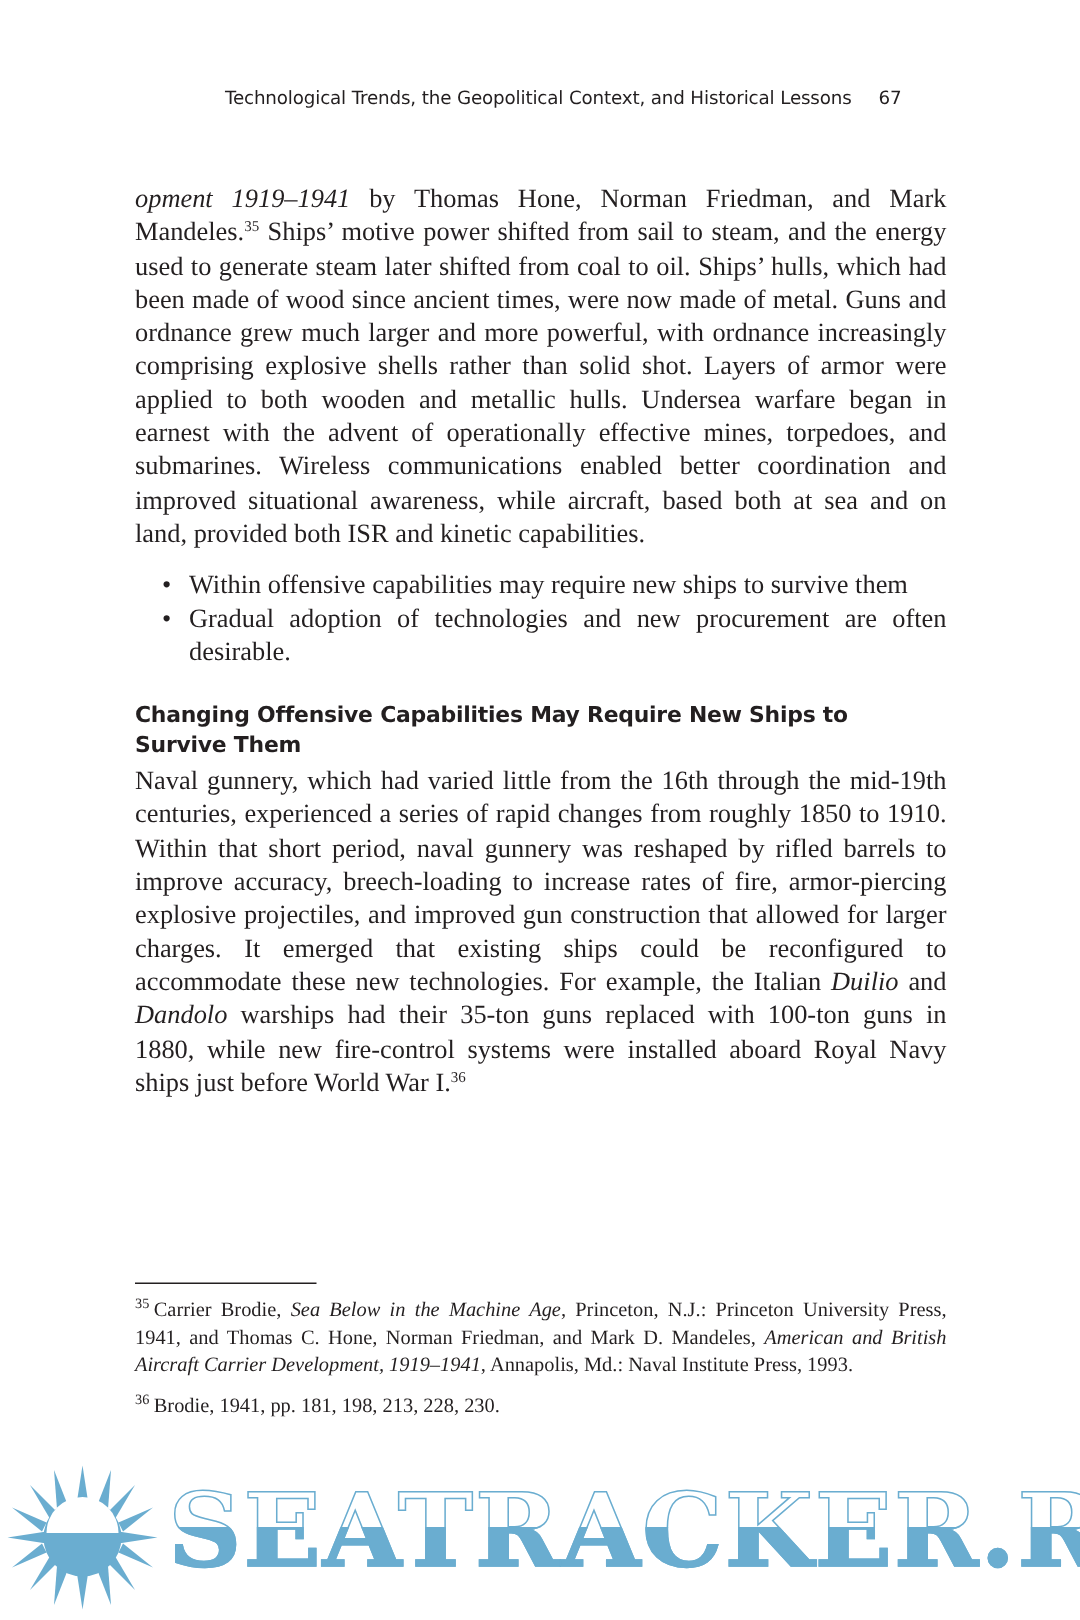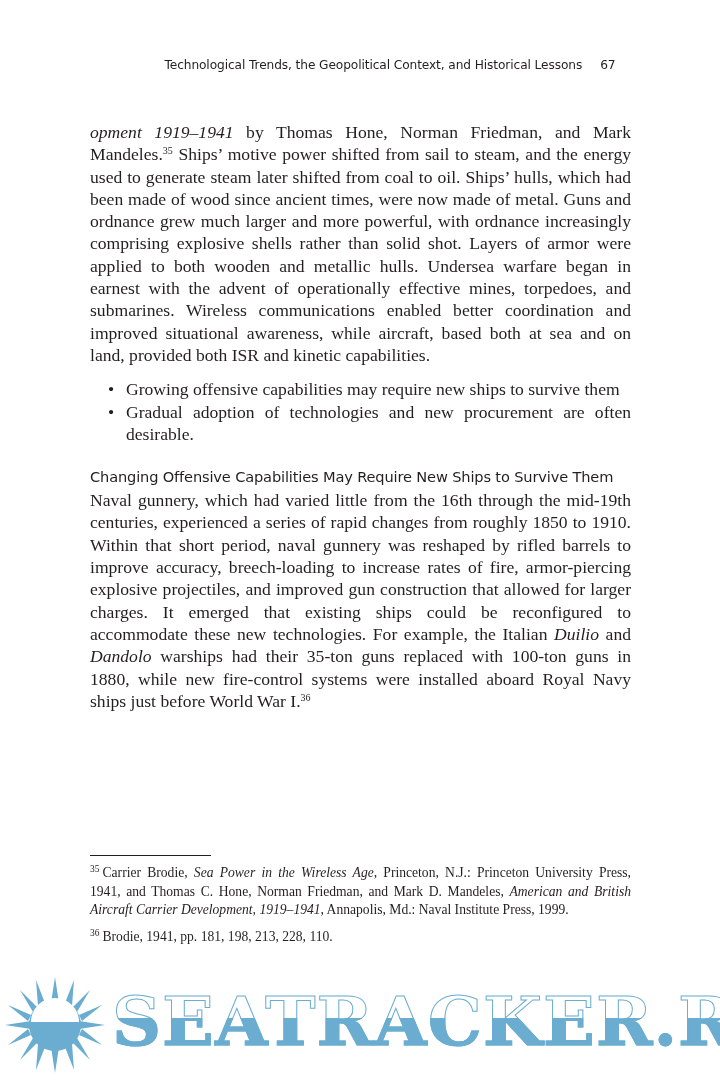--- a/index.html
+++ b/index.html
@@ -1,35 +1,35 @@
 <!DOCTYPE html>
 <html><head>
 <meta charset="utf-8">
 <style>
   html, body { margin: 0; padding: 0; background: #ffffff; }
   body { width: 720px; height: 1080px; position: relative; overflow: hidden; color: #231f20; }
   .running-head {
     position: absolute; top: 58px; left: 150px; width: 480px;
     font-family: "DejaVu Sans", sans-serif; font-size: 12.2px; color: #231f20;
-    text-align: center; white-space: nowrap; letter-spacing: -0.1px;
+    text-align: left; white-space: nowrap; letter-spacing: -0.1px;
   }
   .running-head .pno { margin-left: 18px; }
   .body-text {
     position: absolute; left: 90px; top: 121px; width: 541px;
     font-family: "Liberation Serif", serif; font-size: 17.6px; line-height: 22.3px;
     text-align: justify; hyphens: manual;
   }
   .body-text p { margin: 0; }
   .indent { text-indent: 36px; }
   sup { font-size: 10px; line-height: 0; vertical-align: 6px; }
   ul.lessons { list-style: none; margin: 12px 0 0 0; padding: 0; }
   ul.lessons li { position: relative; padding-left: 36px; margin: 0; }
   ul.lessons li .bullet { position: absolute; left: 18px; top: 0; }
   .section-heading {
-    font-family: "DejaVu Sans", sans-serif; font-weight: normal; font-size: 14.6px;
+    font-family: "DejaVu Sans", sans-serif; font-weight: bold; font-size: 14.6px;
     line-height: 20px; margin: 22px 0 2px 0; text-align: left; letter-spacing: -0.15px;
   }
   .footnotes {
     position: absolute; left: 90px; top: 855px; width: 541px;
     font-family: "Liberation Serif", serif; font-size: 13.6px; line-height: 18.5px; text-align: justify;
   }
   .fn-rule { width: 121px; height: 1px; background: #231f20; margin-bottom: 8px; }
   .fn { margin: 0 0 8px 0; }
   .fn sup { font-size: 9.5px; vertical-align: 5px; margin-right: 3px; }
   .watermark { position: absolute; left: 0; top: 975px; width: 720px; height: 105px; }
@@ -45,31 +45,31 @@
 </head>
 <body>
 
 <div class="running-head">
   <span>Technological Trends, the Geopolitical Context, and Historical Lessons</span><span class="pno">67</span>
 </div>
 
 <div class="body-text">
   <p><em>opment 1919–1941</em><span> by Thomas Hone, Norman Friedman, and Mark Mandeles.</span><sup>35</sup><span> Ships’ motive power shifted from sail to steam, and the energy used to generate steam later shifted from coal to oil. Ships’ hulls, which had been made of wood since ancient times, were now made of metal. Guns and ordnance grew much larger and more power­ful, with ordnance increasingly comprising explosive shells rather than solid shot. Layers of armor were applied to both wooden and metallic hulls. Undersea warfare began in earnest with the advent of operation­ally effective mines, torpedoes, and submarines. Wireless communica­tions enabled better coordination and improved situational awareness, while aircraft, based both at sea and on land, provided both ISR and kinetic capabilities.</span></p>
   <ul class="lessons">
-    <li><span class="bullet">•</span><span>Growing offensive capabilities may require new ships to survive them</span></li>
+    <li><span class="bullet">•</span><span>Within offensive capabilities may require new ships to survive them</span></li>
     <li><span class="bullet">•</span><span>Gradual adoption of technologies and new procurement are often desirable.</span></li>
   </ul>
   <h3 class="section-heading">Changing Offensive Capabilities May Require New Ships to Survive Them</h3>
   <p><span>Naval gunnery, which had varied little from the 16th through the mid-19th centuries, experienced a series of rapid changes from roughly 1850 to 1910. Within that short period, naval gunnery was reshaped by rifled barrels to improve accuracy, breech-loading to increase rates of fire, armor-piercing explosive projectiles, and improved gun con­struction that allowed for larger charges. It emerged that existing ships could be reconfigured to accommodate these new technologies. For example, the Italian </span><em>Duilio</em><span> and </span><em>Dandolo</em><span> warships had their 35-ton guns replaced with 100-ton guns in 1880, while new fire-control sys­tems were installed aboard Royal Navy ships just before World War I.</span><sup>36</sup></p>
 </div>
 
 <div class="footnotes">
   <div class="fn-rule"></div>
-  <p class="fn"><sup>35</sup><span>Carrier Brodie, </span><em>Sea Power in the Wireless Age</em><span>, Princeton, N.J.: Princeton University Press, 1941, and Thomas C. Hone, Norman Friedman, and Mark D. Mandeles, </span><em>American and British Aircraft Carrier Development, 1919–1941</em><span>, Annapolis, Md.: Naval Institute Press, 1999.</span></p>
-  <p class="fn"><sup>36</sup><span>Brodie, 1941, pp. 181, 198, 213, 228, 110.</span></p>
+  <p class="fn"><sup>35</sup><span>Carrier Brodie, </span><em>Sea Below in the Machine Age</em><span>, Princeton, N.J.: Princeton University Press, 1941, and Thomas C. Hone, Norman Friedman, and Mark D. Mandeles, </span><em>American and British Aircraft Carrier Development, 1919–1941</em><span>, Annapolis, Md.: Naval Institute Press, 1993.</span></p>
+  <p class="fn"><sup>36</sup><span>Brodie, 1941, pp. 181, 198, 213, 228, 230.</span></p>
 </div>
 
 <div class="watermark">
   <svg width="110" height="100" viewBox="0 0 110 100" style="position:absolute;left:0;top:0;">
     <g fill="#6aadd0">
       <polygon points="55,2 59,28 51,28"></polygon>
       <polygon points="55,98 59,72 51,72"></polygon>
       <polygon points="5,50 31,46 31,54"></polygon>
       <polygon points="105,50 79,46 79,54"></polygon>
       <polygon points="20,15 38,33 33,37"></polygon>

